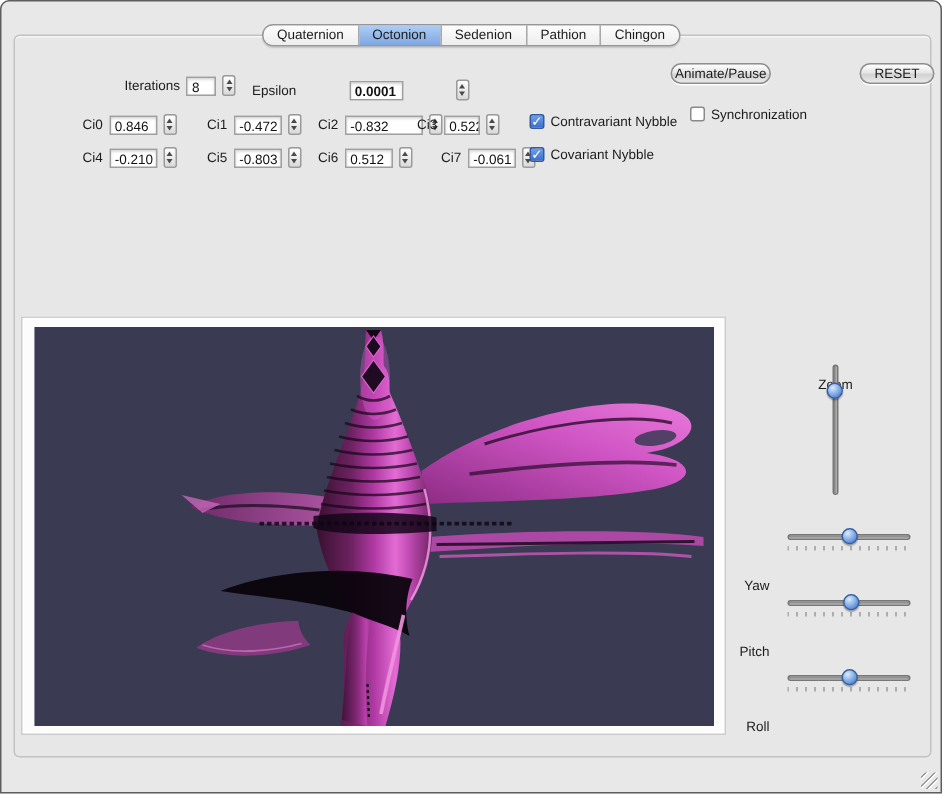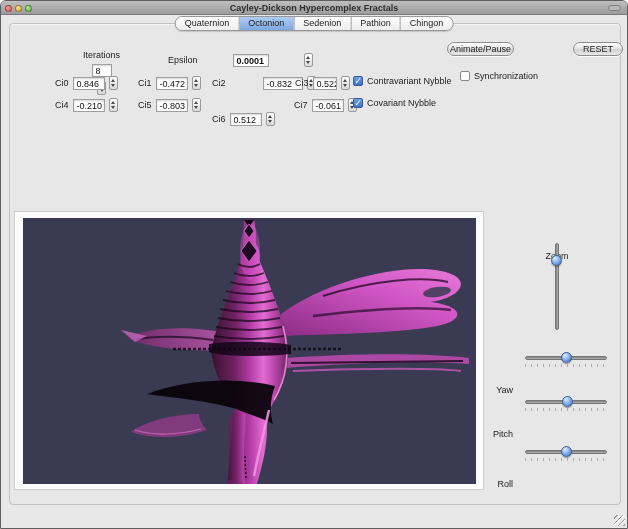--- a/index.html
+++ b/index.html
@@ -73,39 +73,32 @@
            background:radial-gradient(circle at 35% 28%, #dcebfb, #7aa6e4 55%, #3b6cc0);
            border:1px solid #39609f; box-shadow:0 1px 1px rgba(0,0,0,.35); }
   .resize-grip { position:absolute; right:2px; bottom:2px; width:11px; height:11px;
                  background:repeating-linear-gradient(135deg, transparent 0 2px, #9b9b9b 2px 3px, rgba(255,255,255,.9) 3px 4px); }
 </style>
 </head>
 <body>
 
 <div class="window">
 
-  <div class="titlebar">
-    <span class="tl red"></span>
-    <span class="tl yellow"></span>
-    <span class="tl green"></span>
-    <div class="title-text">Cayley-Dickson Hypercomplex Fractals</div>
-    <span class="pill"></span>
-  </div>
 
   <div class="groupbox"></div>
 
   <div class="tabs">
     <div class="tab">Quaternion</div>
     <div class="tab selected">Octonion</div>
     <div class="tab">Sedenion</div>
     <div class="tab">Pathion</div>
     <div class="tab">Chingon</div>
   </div>
 
-  <div class="fieldgrp" style="left:82px; top:49px;flex-direction:column;">
+  <div class="fieldgrp" style="left:82px; top:49px;">
     <span class="lbl">Iterations</span>
     <div class="valbox" style="width:20px;">8</div>
     <div class="stepper">
       <span class="arr-up"></span>
       <span class="arr-dn"></span>
     </div>
   </div>
   <div class="fieldgrp" style="left:167px; top:52px;gap:35px;">
     <span class="lbl">Epsilon</span>
     <div class="valbox" style="width:36px;font-weight:bold;">0.0001</div>
@@ -126,27 +119,27 @@
   <div class="fieldgrp" style="left:137px; top:75px;">
     <span class="lbl">Ci1</span>
     <div class="valbox" style="width:32px;">-0.472</div>
     <div class="stepper">
         <span class="arr-up"></span>
         <span class="arr-dn"></span>
       </div>
   </div>
   <div class="fieldgrp" style="left:211px; top:75px;">
     <span class="lbl">Ci2</span>
-    <div class="valbox" style="width:40px;margin-left:33px;">-0.832</div>
-    <div class="stepper">
-        <span class="arr-up"></span>
-        <span class="arr-dn"></span>
-      </div>
-  </div>
-  <div class="fieldgrp" style="left:294px; top:75px;">
+    <div class="valbox" style="width:52px;">-0.832</div>
+    <div class="stepper">
+        <span class="arr-up"></span>
+        <span class="arr-dn"></span>
+      </div>
+  </div>
+  <div class="fieldgrp" style="left:277px; top:75px;">
     <span class="lbl">Ci3</span>
     <div class="valbox" style="width:24px;">0.522</div>
     <div class="stepper">
         <span class="arr-up"></span>
         <span class="arr-dn"></span>
       </div>
   </div>
   <div class="checkgrp" style="left:352px; top:75px;">
     <span class="checkbox checked">
         <span class="check">✓</span>
@@ -163,21 +156,21 @@
       </div>
   </div>
   <div class="fieldgrp" style="left:137px; top:97px;">
     <span class="lbl">Ci5</span>
     <div class="valbox" style="width:32px;">-0.803</div>
     <div class="stepper">
         <span class="arr-up"></span>
         <span class="arr-dn"></span>
       </div>
   </div>
-  <div class="fieldgrp" style="left:211px; top:97px;margin-top:14px;">
+  <div class="fieldgrp" style="left:211px; top:97px;">
     <span class="lbl">Ci6</span>
     <div class="valbox" style="width:32px;">0.512</div>
     <div class="stepper">
         <span class="arr-up"></span>
         <span class="arr-dn"></span>
       </div>
   </div>
   <div class="fieldgrp" style="left:293px; top:97px;">
     <span class="lbl">Ci7</span>
     <div class="valbox" style="width:32px;text-align:right;">-0.061</div>

